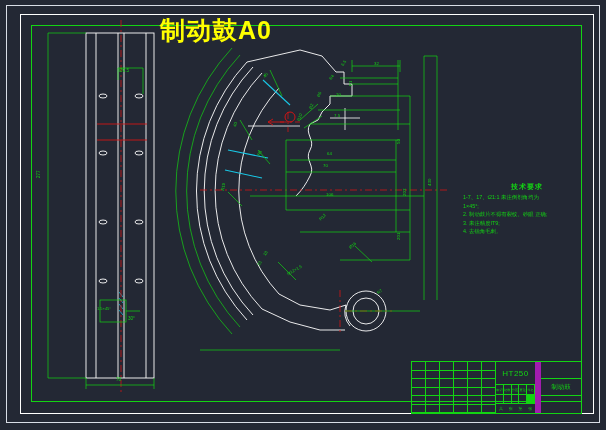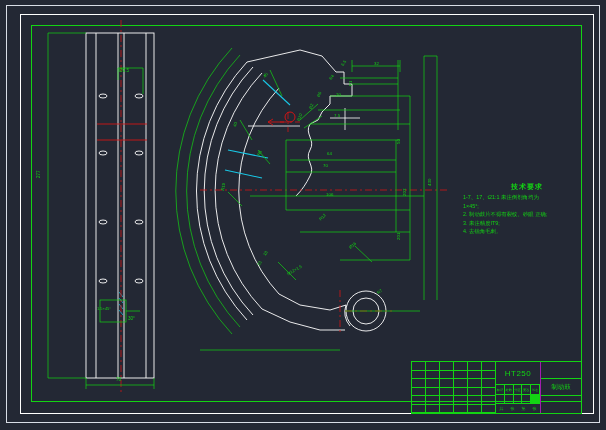--- a/index.html
+++ b/index.html
@@ -87,21 +87,21 @@
     grid-template-rows: repeat(6, 1fr);
   }
   .tb-grid > div {
     border-right: 1px solid #13d413;
     border-bottom: 1px solid #13d413;
     box-sizing: border-box;
   }
   .tb-mid {
     width: 45px;
     height: 100%;
-    border-right: 1px solid #a21caf;
+    border-right: 6px solid #a21caf;
     box-sizing: border-box;
     display: flex;
     flex-direction: column;
   }
   .tb-mat {
     flex: 1 1 auto;
     border-bottom: 1px solid #13d413;
     display: flex;
     align-items: center;
     justify-content: center;
@@ -167,20 +167,21 @@
 </style>
 </head>
 <body>
 
 <div id="app">
 
   <div class="outer-frame"></div>
   <div class="inner-frame"></div>
   <div class="green-frame"></div>
 
+  <div class="dwg-title">制动鼓A0</div>
 
   <svg class="canvas" viewBox="0 0 606 430">
 
     <g stroke="#ffffff" fill="none" stroke-width="0.9">
       <rect x="86" y="33" width="68" height="345"></rect>
       <line x1="96" y1="33" x2="96" y2="378"></line>
       <line x1="146" y1="33" x2="146" y2="378"></line>
       <line x1="118" y1="33" x2="118" y2="378"></line>
       <line x1="124" y1="33" x2="124" y2="378"></line>
 

